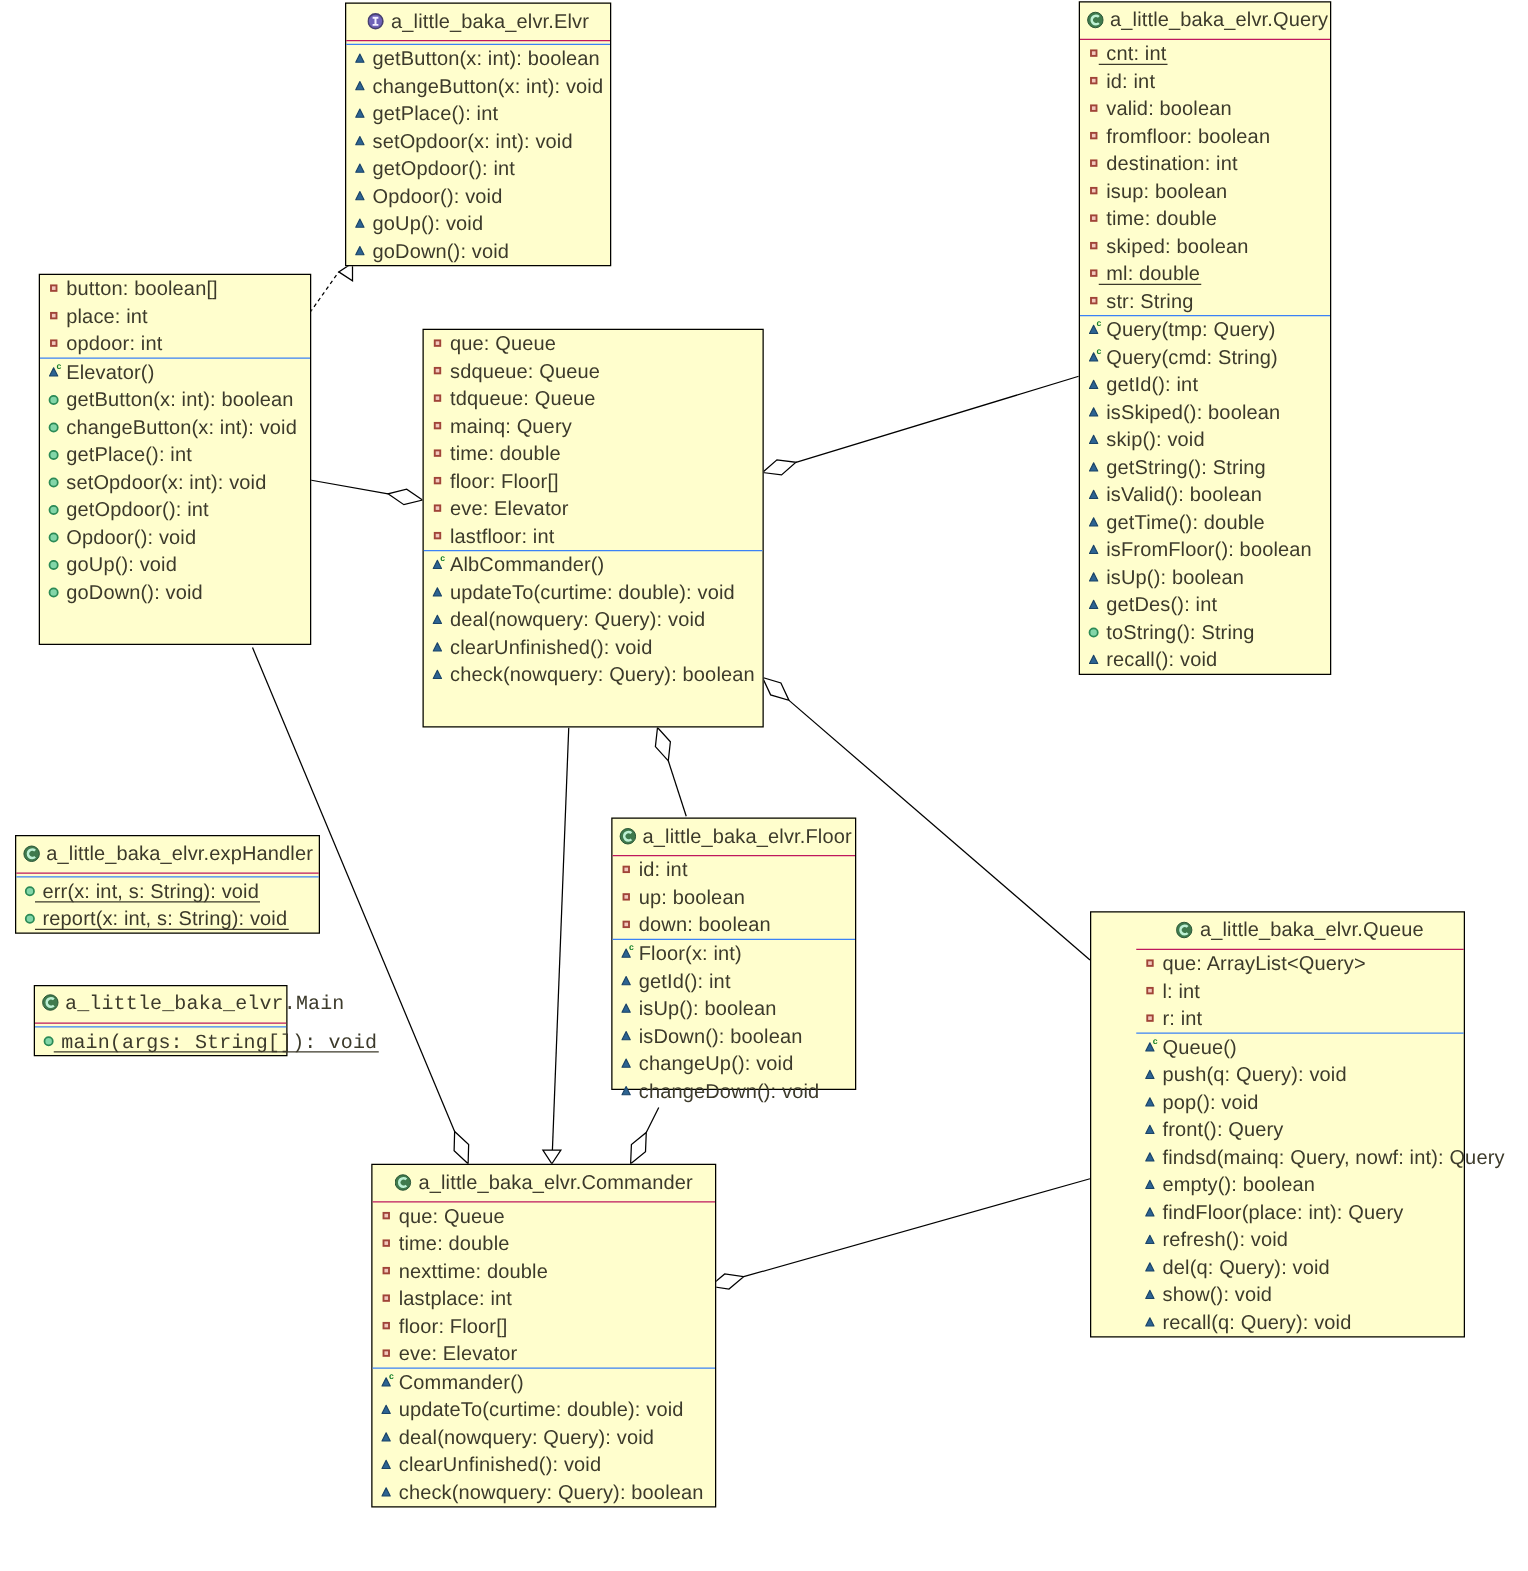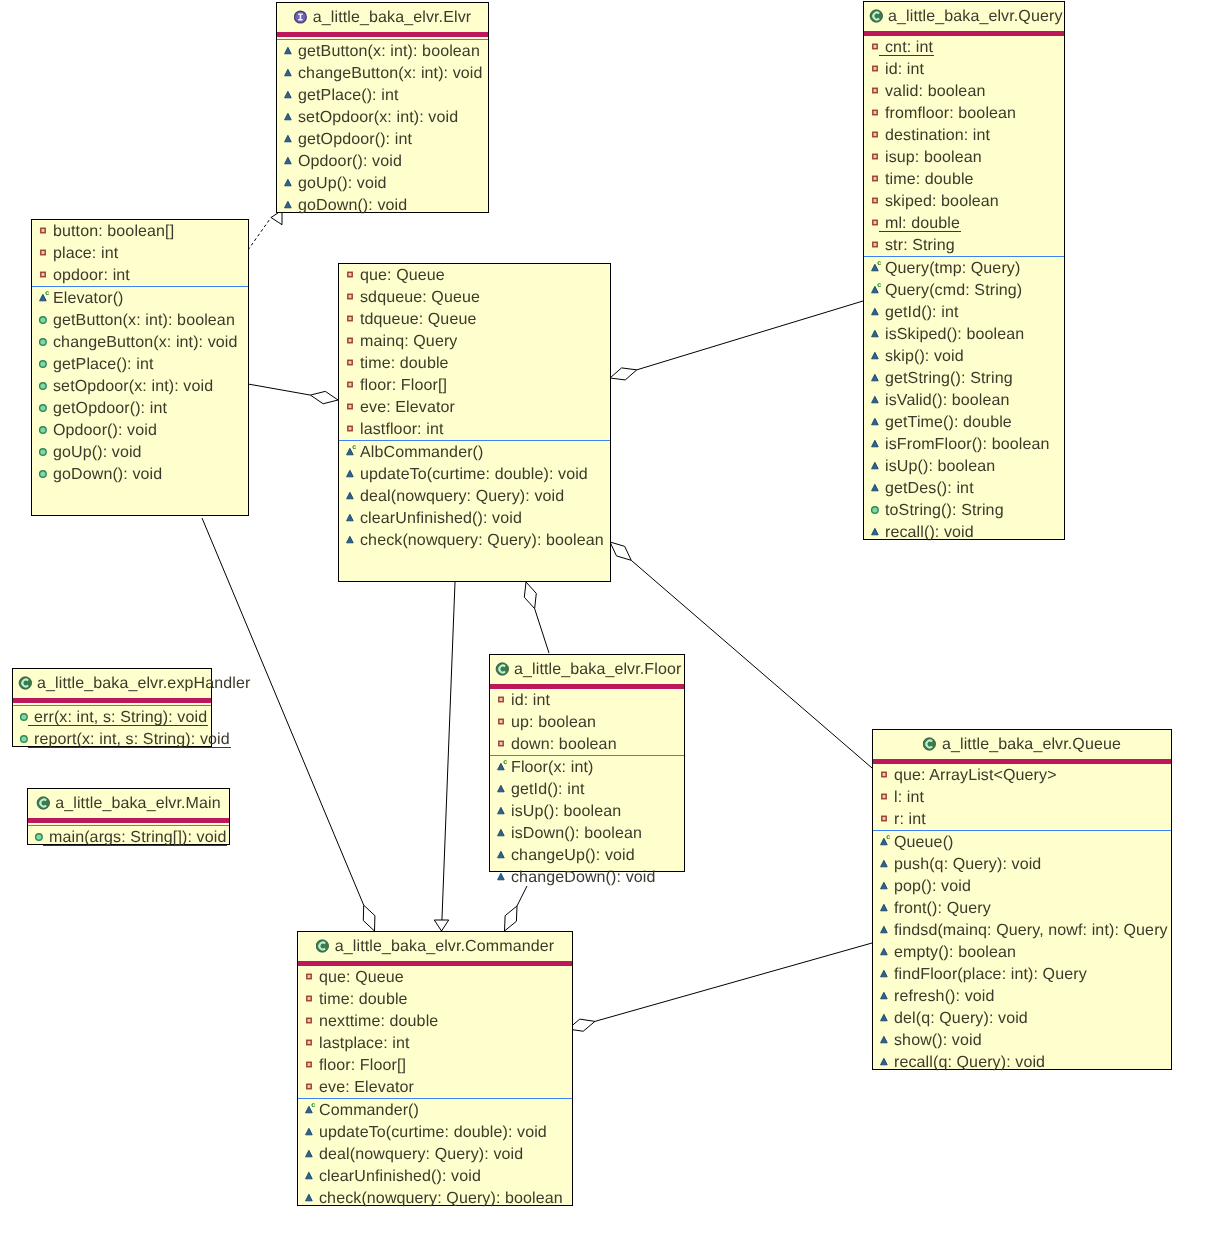--- a/index.html
+++ b/index.html
@@ -3,21 +3,21 @@
 <meta charset="utf-8">
 <title>UML Class Diagram</title>
 <style>
   html,body{margin:0;padding:0;background:#ffffff;}
   body{width:1222px;height:1257px;position:relative;overflow:hidden;
        font-family:"Liberation Sans",sans-serif;
        -webkit-font-smoothing:antialiased;text-rendering:geometricPrecision;}
   #edges{position:absolute;left:0;top:0;width:1222px;height:1257px;}
   .uml{position:absolute;border:1px solid #000000;background:#fffecd;box-sizing:border-box;}
   .hdr{text-align:center;font-size:16px;letter-spacing:0.12px;color:#3c3a2b;height:29px;line-height:29px;padding:0 5px;
-       white-space:nowrap;border-bottom:5px solid #be185d;}
+       white-space:nowrap;border-bottom:1px solid #be185d;}
   .hdr .ic{width:14px;min-width:14px;height:16px;margin-right:5px;vertical-align:-3px;overflow:hidden;position:relative;}
   .hdr .ic svg{position:absolute;left:-0.5px;top:0;}
   .sec{border-top:1px solid #3b82f6;}
   .sec.first{border-top:none;}
   .sec.empty{height:2px;}
   .row{font-size:16px;letter-spacing:0.12px;color:#3c3a2b;white-space:nowrap;padding:0 4px 0 5px;line-height:22px;height:22px;
        display:flex;align-items:center;}
   .row .lbl{display:inline-block;position:relative;top:1px;}
   .row.st .lbl{position:relative;}
   .row.st .lbl::after{content:"";position:absolute;left:-6.5px;right:-1px;bottom:3px;height:1px;background:#3c3a2b;}
@@ -433,21 +433,21 @@
           <span class="lbl">clearUnfinished(): void</span>
   </div>
         <div class="row">
     <span class="ic"><svg width="16" height="16" viewBox="0 0 16 16">
               <path d="M5.9 4.3 L9.2 10.8 L2.6 10.8 Z" fill="#2d6492" stroke="#1b4468" stroke-width="0.9" stroke-linejoin="round"></path>
             </svg></span>
           <span class="lbl">check(nowquery: Query): boolean</span>
   </div>
       </div>
     </div>
-    <div class="uml" style="left: 12px; top: 668px; width: 200px; height: 79px;">
+    <div class="uml" style="left: 12px; top: 668px; width: 244px; height: 79px;">
     <div class="hdr">
       <span class="ic"><svg width="16" height="16" viewBox="0 0 16 16">
             <circle cx="7.3" cy="8" r="6.2" fill="#3f7a4d" stroke="#2b5637" stroke-width="0.8"></circle>
             <path d="M10.1 5.5 A3.4 3.4 0 1 0 10.1 10.5" fill="none" stroke="#bdf0d4" stroke-width="2.1" stroke-linecap="butt"></path>
           </svg></span><span class="nm">a_little_baka_elvr.expHandler</span>
     </div>
   <div class="sec first empty"></div>
       <div class="sec">
         <div class="row st">
     <span class="ic"><svg width="16" height="16" viewBox="0 0 16 16">
@@ -456,21 +456,21 @@
           <span class="lbl">err(x: int, s: String): void</span>
   </div>
         <div class="row st">
     <span class="ic"><svg width="16" height="16" viewBox="0 0 16 16">
               <circle cx="5.9" cy="8" r="3.3" fill="#83d6a8" stroke="#2b8a56" stroke-width="1.4"></circle>
             </svg></span>
           <span class="lbl">report(x: int, s: String): void</span>
   </div>
       </div>
     </div>
-    <div class="uml" style="left: 27px; top: 788px; width: 203px; height: 57px;">
+    <div class="uml" style="left: 27px; top: 788px; width: 203px; height: 57px; font-family: Liberation Mono, monospace;">
     <div class="hdr">
       <span class="ic"><svg width="16" height="16" viewBox="0 0 16 16">
             <circle cx="7.3" cy="8" r="6.2" fill="#3f7a4d" stroke="#2b5637" stroke-width="0.8"></circle>
             <path d="M10.1 5.5 A3.4 3.4 0 1 0 10.1 10.5" fill="none" stroke="#bdf0d4" stroke-width="2.1" stroke-linecap="butt"></path>
           </svg></span><span class="nm">a_little_baka_elvr.Main</span>
     </div>
   <div class="sec first empty"></div>
       <div class="sec">
         <div class="row st">
     <span class="ic"><svg width="16" height="16" viewBox="0 0 16 16">
@@ -540,21 +540,21 @@
           <span class="lbl">changeUp(): void</span>
   </div>
         <div class="row">
     <span class="ic"><svg width="16" height="16" viewBox="0 0 16 16">
               <path d="M5.9 4.3 L9.2 10.8 L2.6 10.8 Z" fill="#2d6492" stroke="#1b4468" stroke-width="0.9" stroke-linejoin="round"></path>
             </svg></span>
           <span class="lbl">changeDown(): void</span>
   </div>
       </div>
     </div>
-    <div class="uml" style="left: 872px; top: 729px; width: 300px; height: 341px;">
+    <div class="uml" style="left: 872px; top: 729px; width: 300px; height: 341px; padding-left: 36px;">
     <div class="hdr">
       <span class="ic"><svg width="16" height="16" viewBox="0 0 16 16">
             <circle cx="7.3" cy="8" r="6.2" fill="#3f7a4d" stroke="#2b5637" stroke-width="0.8"></circle>
             <path d="M10.1 5.5 A3.4 3.4 0 1 0 10.1 10.5" fill="none" stroke="#bdf0d4" stroke-width="2.1" stroke-linecap="butt"></path>
           </svg></span><span class="nm">a_little_baka_elvr.Queue</span>
     </div>
   <div class="sec first">
         <div class="row">
     <span class="ic"><svg width="16" height="16" viewBox="0 0 16 16">
               <rect x="3.8" y="5.3" width="4.4" height="4.4" fill="#f2c8bc" stroke="#a04438" stroke-width="1.5"></rect>

